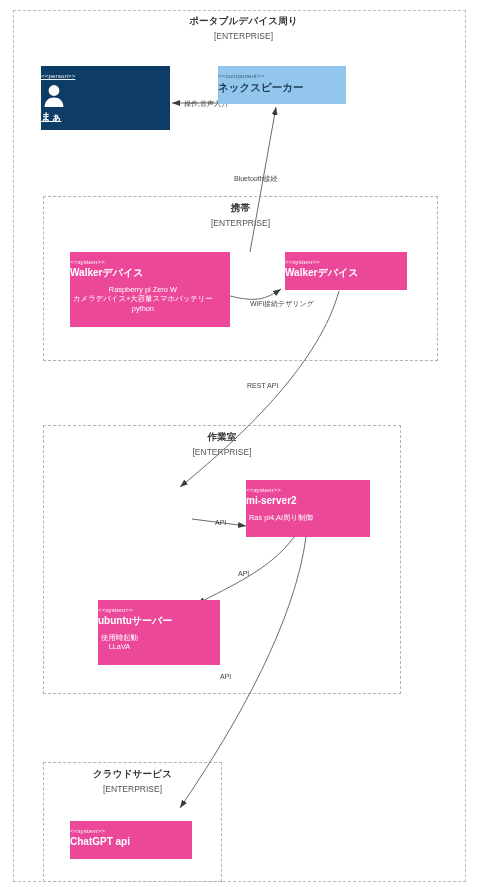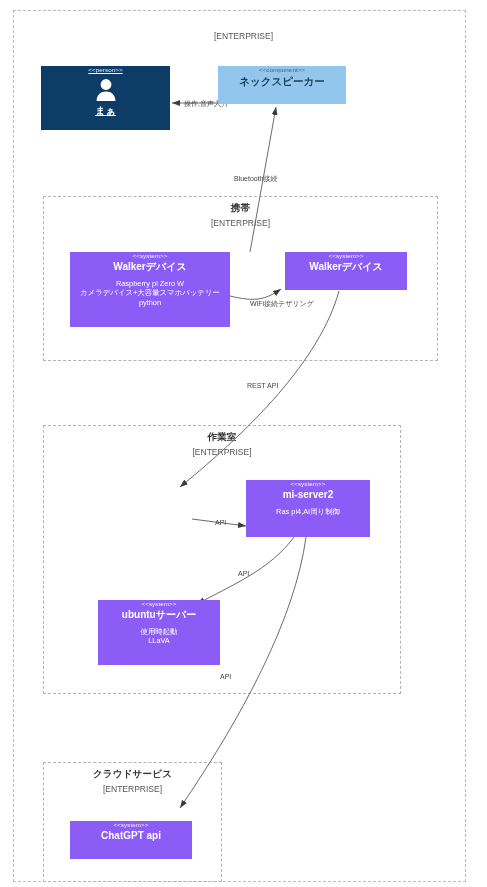--- a/index.html
+++ b/index.html
@@ -45,27 +45,28 @@
     font-size: 8.5px;
     color: #555555;
     white-space: nowrap;
   }
   
   .node {
     position: absolute;
     box-sizing: border-box;
     display: flex;
     flex-direction: column;
-    align-items: center;
+    align-items: flex-start;
     color: #ffffff;
     text-align: center;
+    padding-top: 6px;
     overflow: hidden;
   }
   .node.person   { background: #0d3c67; }
-  .node.system   { background: #8b5cf6; }
+  .node.system   { background: #ec4899; }
   .node.component{ background: #93c6ec; color: #3b5a73; }
   .stereo {
     font-size: 6.2px;
     line-height: 8px;
     letter-spacing: 0.1px;
     opacity: 0.95;
     white-space: nowrap;
   }
   .node-name {
     font-size: 10px;
@@ -105,20 +106,21 @@
     pointer-events: none;
   }
 </style>
 </head>
 <body>
 
 <div id="canvas">
 
   <div class="group outer" style="left:13px; top:10px; width:453px; height:872px;"></div>
 
+  <div class="group-title" style="top:15px;">ポータブルデバイス周り</div>
   <div class="group-sub" style="top:31px;">[ENTERPRISE]</div>
 
   <div class="group" style="left:43px; top:196px; width:395px; height:165px;">
     <div class="group-title" style="top:5px;">携帯</div>
     <div class="group-sub" style="top:21px;">[ENTERPRISE]</div>
   </div>
 
   <div class="group" style="left:43px; top:425px; width:358px; height:269px;">
     <div class="group-title" style="top:5px;">作業室</div>
     <div class="group-sub" style="top:21px;">[ENTERPRISE]</div>

